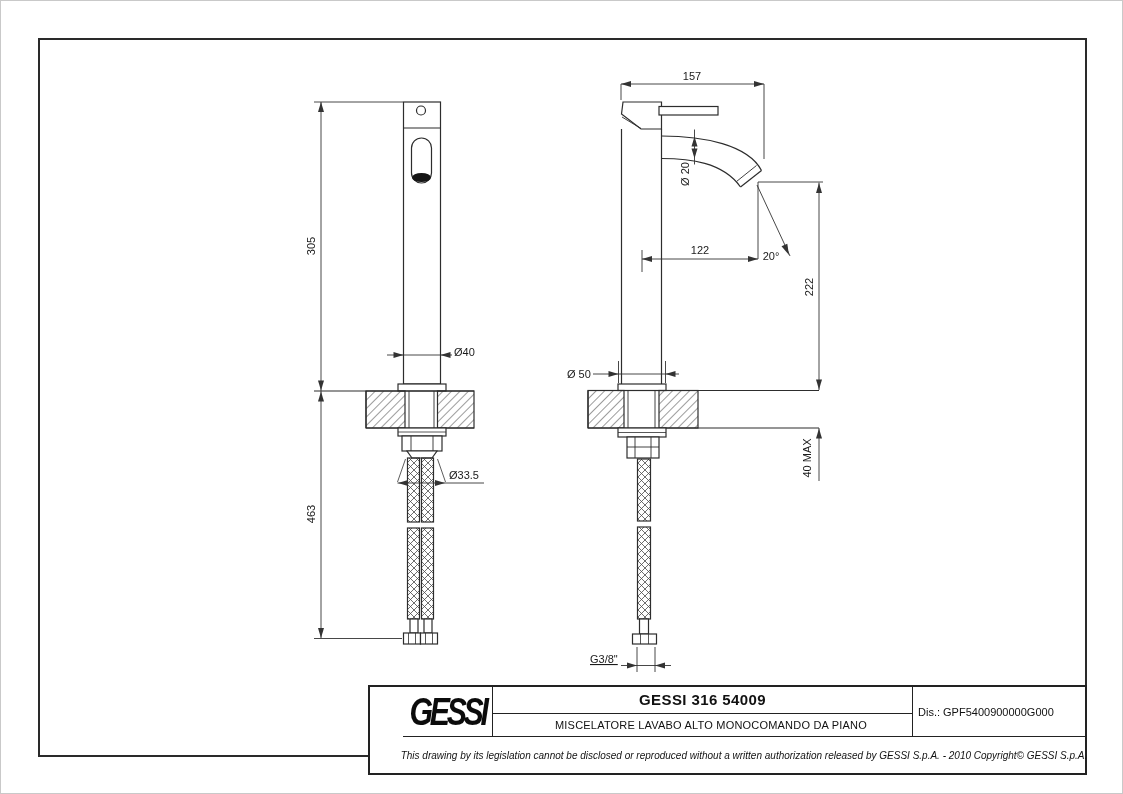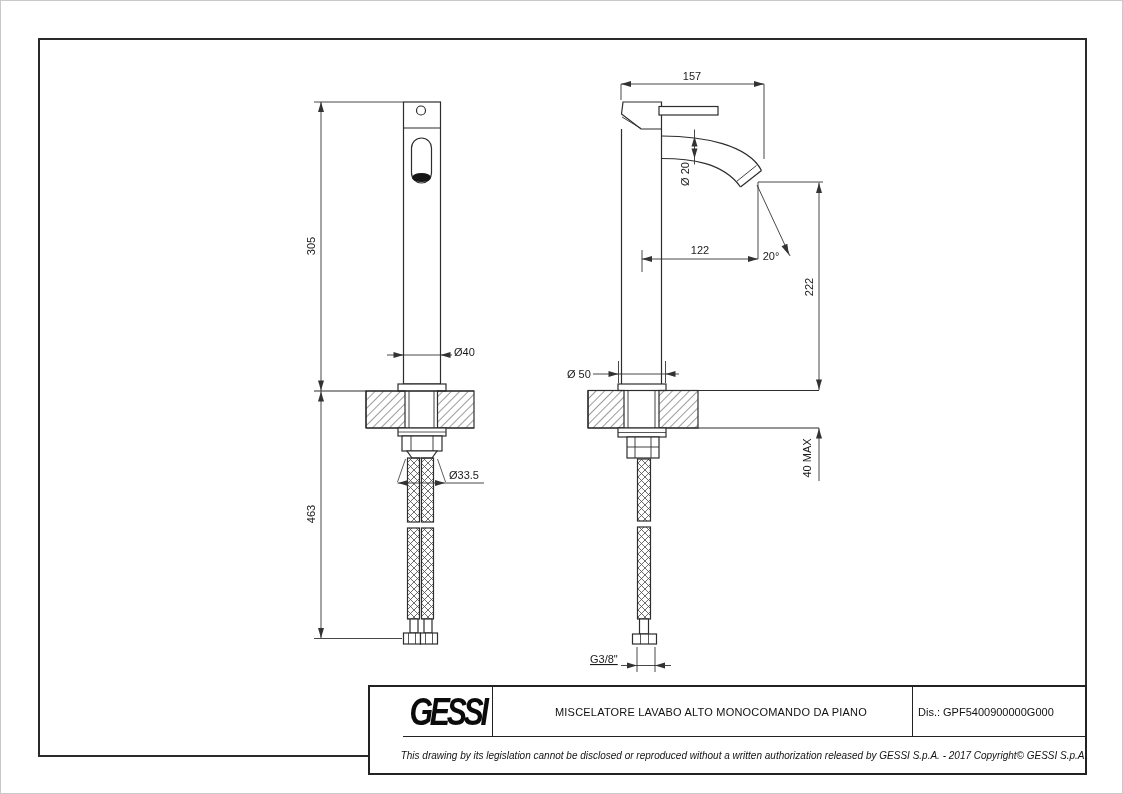--- a/index.html
+++ b/index.html
@@ -202,23 +202,26 @@
     <text transform="translate(810,457) rotate(-90)" text-anchor="middle">40 MAX</text>
     <text x="589" y="662" text-decoration="underline">G3/8"</text>
   </svg>
 
   <div id="title-block">
     <div class="tb-row1">
       <div class="tb-logo">
         <span class="gessi-logo">GESSI</span>
       </div>
       <div class="tb-title">
+        <div class="tb-title-top">
+          <span class="product-code">GESSI 316 54009</span>
+        </div>
         <div class="tb-title-bot">
           <span class="product-desc">MISCELATORE LAVABO ALTO MONOCOMANDO DA PIANO</span>
         </div>
       </div>
       <div class="tb-right">
         <div class="tb-dis">Dis.: GPF5400900000G000</div>
       </div>
     </div>
-    <div class="tb-row3">This drawing by its legislation cannot be disclosed or reproduced without a written authorization released by GESSI S.p.A. - 2017 Copyright© GESSI S.p.A.</div>
+    <div class="tb-row3">This drawing by its legislation cannot be disclosed or reproduced without a written authorization released by GESSI S.p.A. - 2010 Copyright© GESSI S.p.A.</div>
   </div>
 </div>
 
 </body></html>

